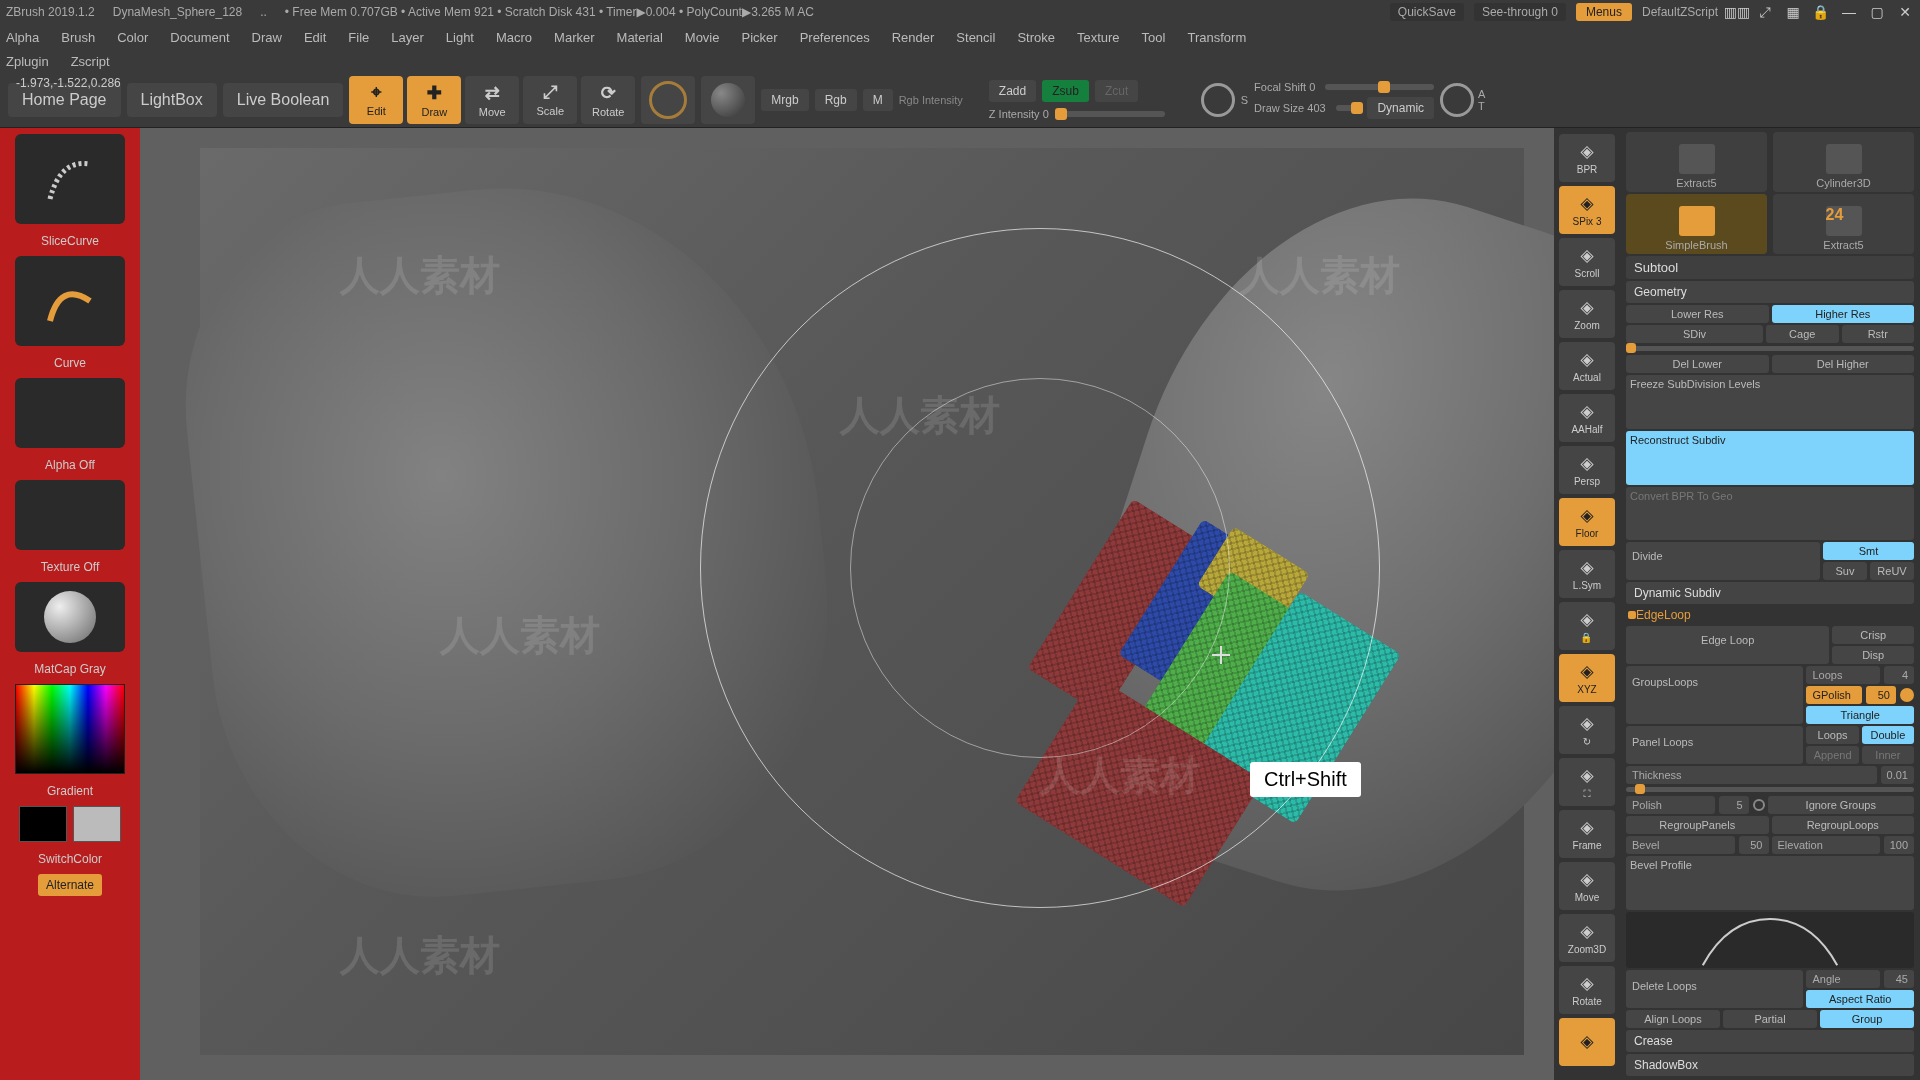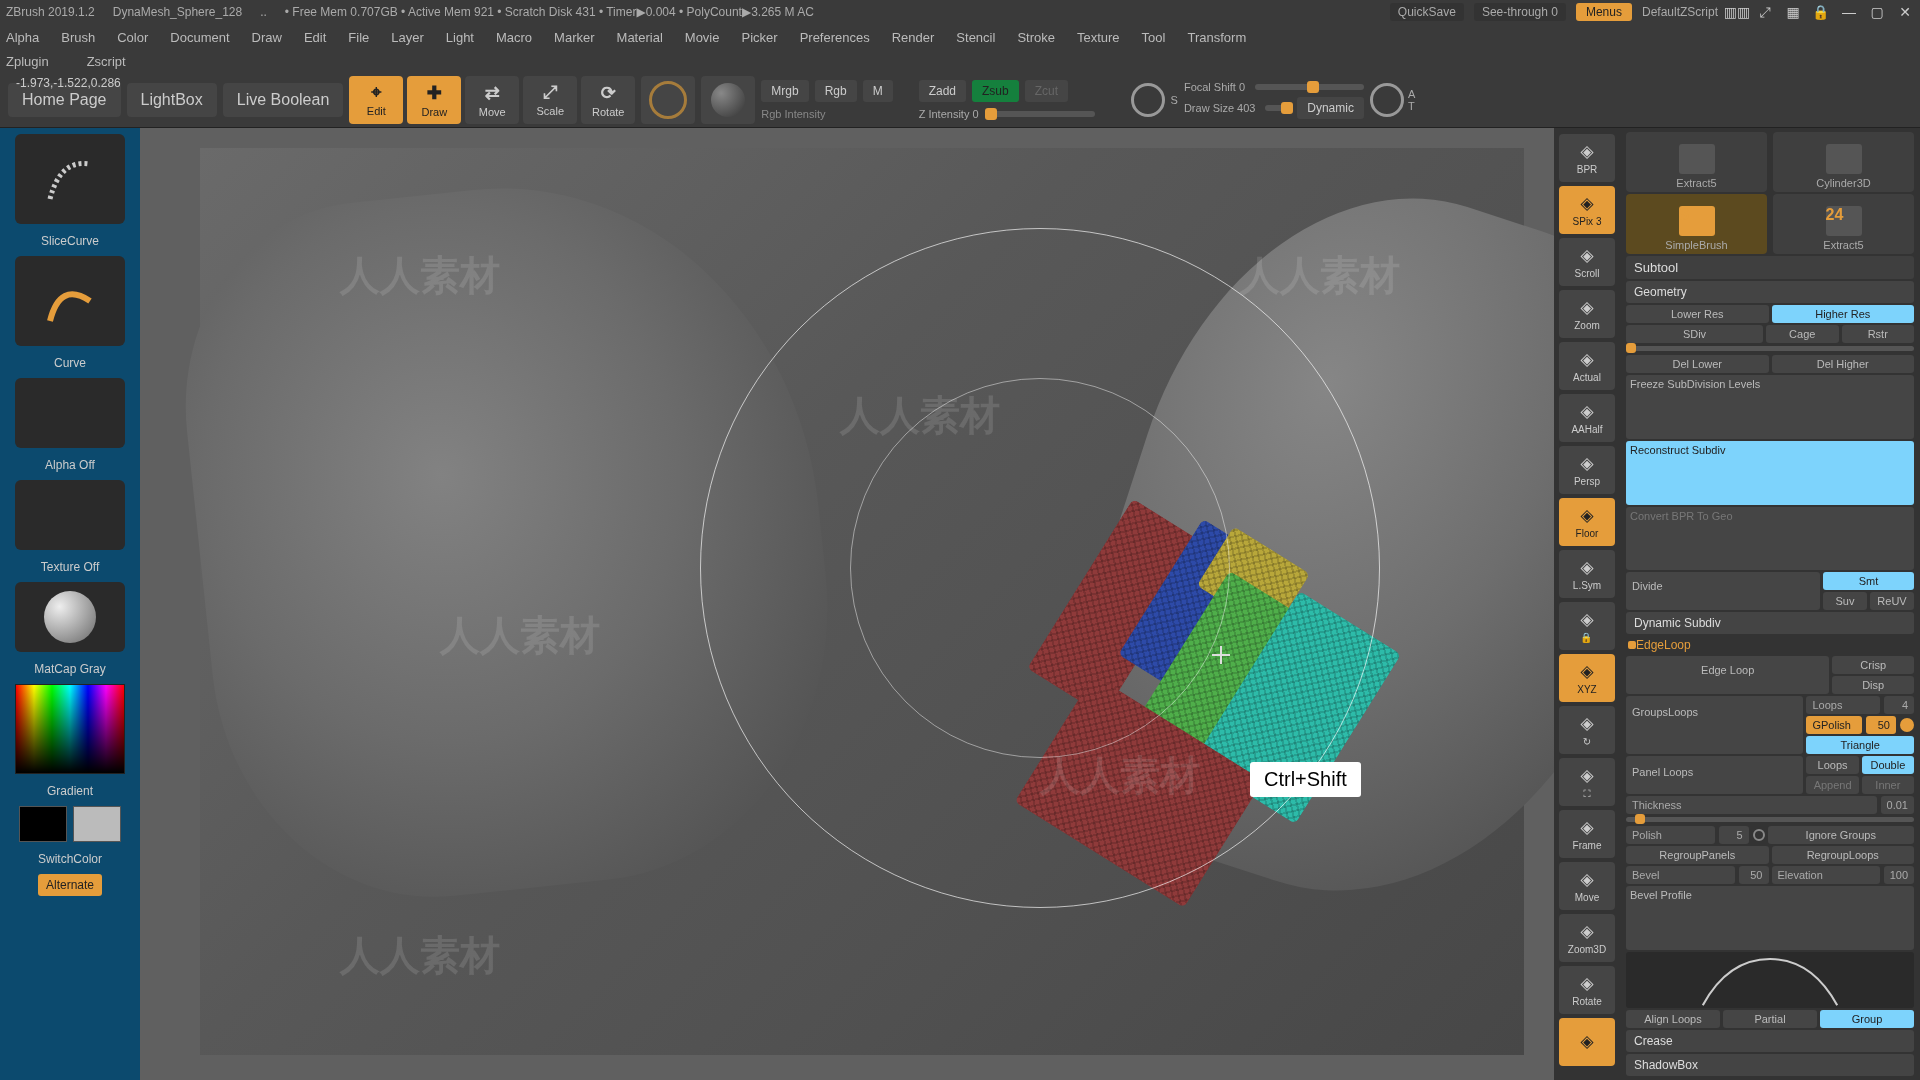--- a/index.html
+++ b/index.html
@@ -28,21 +28,21 @@
 .toolbar .pill { background:#454545; padding:4px 10px; border-radius:3px; font-size:12px; color:#ccc; }
 .toolbar .pill.on { background:#15803d; color:#222; }
 .toolbar .slblock { display:flex; flex-direction:column; gap:4px; width:180px; }
 .slrow { display:flex; align-items:center; gap:10px; }
 .slider-mini { flex:1; height:6px; background:#555; position:relative; border-radius:3px; }
 .slider-mini .knob { position:absolute; width:12px; height:12px; background:#e59d3b; border-radius:3px; top:-3px; }
 .circleicon { width:38px; height:38px; border:3px solid #999; border-radius:50%; position:relative; }
 
 
 .layout { display:flex; height:calc(100% - 24px - 26px - 22px - 56px); }
-.leftpanel { width:140px; background:#0c4a6e; display:flex; flex-direction:column; align-items:center; padding:6px 4px; gap:8px; }
+.leftpanel { width:140px; background:#b91c1c; display:flex; flex-direction:column; align-items:center; padding:6px 4px; gap:8px; }
 .thumb { width:110px; height:90px; background:#2a2a2a; border-radius:6px; display:flex; align-items:center; justify-content:center; }
 .thumb.s { height:70px; }
 .thumblabel { font-size:12px; color:#ccc; margin-top:2px; }
 .colorpick { width:110px; height:90px; background:linear-gradient(to right,#f00,#ff0,#0f0,#0ff,#00f,#f0f,#f00); position:relative; border:1px solid #222; }
 .colorpick .over { position:absolute; inset:0; background:linear-gradient(to top,#000,rgba(0,0,0,0)); }
 .swatches { display:flex; gap:6px; }
 .swatch { width:48px; height:36px; border:1px solid #555; }
 .btn-orange-full { background:#e59d3b; color:#222; padding:4px 8px; border-radius:3px; font-size:12px; }
 
 .center { flex:1; background:#606060; position:relative; display:flex; align-items:center; justify-content:center; overflow:hidden; }
@@ -136,21 +136,21 @@
     <span class="menuitem">Picker</span>
     <span class="menuitem">Preferences</span>
     <span class="menuitem">Render</span>
     <span class="menuitem">Stencil</span>
     <span class="menuitem">Stroke</span>
     <span class="menuitem">Texture</span>
     <span class="menuitem">Tool</span>
     <span class="menuitem">Transform</span>
   </div>
 <div class="menubar-row2">
-  <span id="menubar2"><span class="menuitem" style="margin-right: 38px;">Zplugin</span><span class="menuitem" style="margin-right: 22px;">Zscript</span></span>
+  <span id="menubar2"><span class="menuitem" style="margin-right: 22px;">Zplugin</span><span class="menuitem" style="margin-right: 22px;">Zscript</span></span>
 </div>
 <div class="coord" style="position:absolute; left:10px; top:74px;">-1.973,-1.522,0.286</div>
 
 <div class="toolbar">
   <span class="bigbtn">Home Page</span>
   <span class="bigbtn">LightBox</span>
   <span class="bigbtn">Live Boolean</span>
   <div id="modebtns" style="display:flex; gap:4px;">
       <div class="modebtn on">
         <div class="mi">⌖</div>
@@ -172,21 +172,21 @@
         <div class="mi">⟳</div>
         <span>Rotate</span>
       </div>
     </div>
   <div class="modebtn">
       <div class="circleicon" style="border-color:#a67c3b;"></div>
     </div>
   <div class="modebtn">
       <div style="width:34px;height:34px;border-radius:50%;background:radial-gradient(circle at 30% 30%,#888,#333);"></div>
     </div>
-  <div style="display:flex;flex-direction:column;gap:6px;">
+  <div style="display:flex;flex-direction:row;gap:6px;">
     <div style="display:flex;gap:6px;">
       <span class="pill">Mrgb</span>
       <span class="pill">Rgb</span>
       <span class="pill">M</span>
     </div>
     <div style="display:flex;gap:6px;align-items:center;">
       <span style="color:#888;">Rgb Intensity</span>
     </div>
   </div>
   <div style="display:flex;flex-direction:column;gap:6px;margin-left:20px;">
@@ -486,20 +486,30 @@
           <span class="val">100</span>
         </div>
     </div>
     <div class="opt" style="text-align:left;">Bevel Profile</div>
     <div class="graphbox">
       <svg viewBox="0 0 100 40">
           <path d="M2 38 Q20 5 50 5 Q80 5 98 38" stroke="#ccc" stroke-width="1.5" fill="none"></path>
         </svg>
     </div>
     <div class="optrow">
+      <div class="opt" style="flex:2;text-align:left;padding:10px 6px;">Delete Loops</div>
+      <div style="flex:1.3;display:flex;flex-direction:column;gap:2px;">
+        <div class="labelrow">
+            <span class="lbl">Angle</span>
+            <span class="val">45</span>
+          </div>
+        <div class="opt on">Aspect Ratio</div>
+      </div>
+    </div>
+    <div class="optrow">
       <div class="opt">Align Loops</div>
       <div class="opt">Partial</div>
       <div class="opt on">Group</div>
     </div>
     <div class="panelh sub">Crease</div>
     <div class="panelh sub">ShadowBox</div>
   </div>
 </div>
 
 </body></html>

